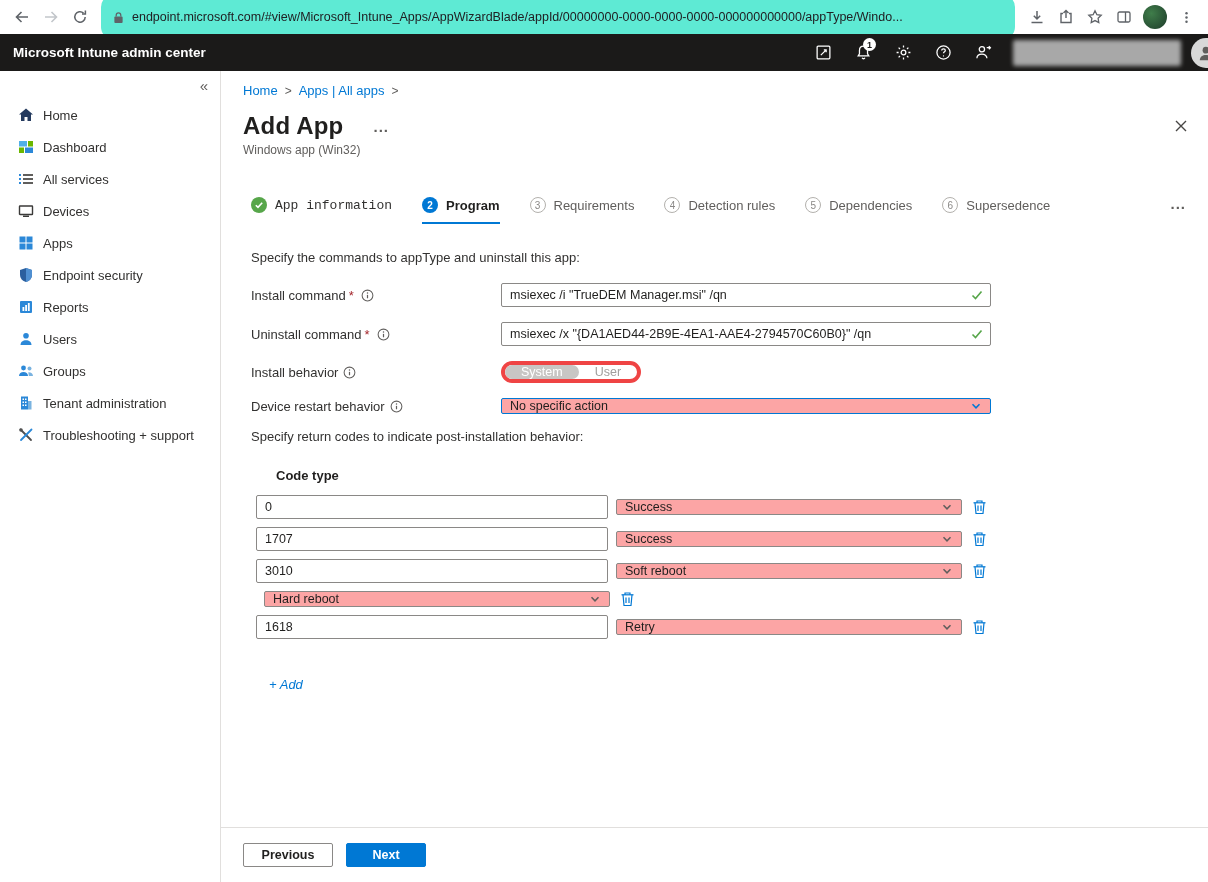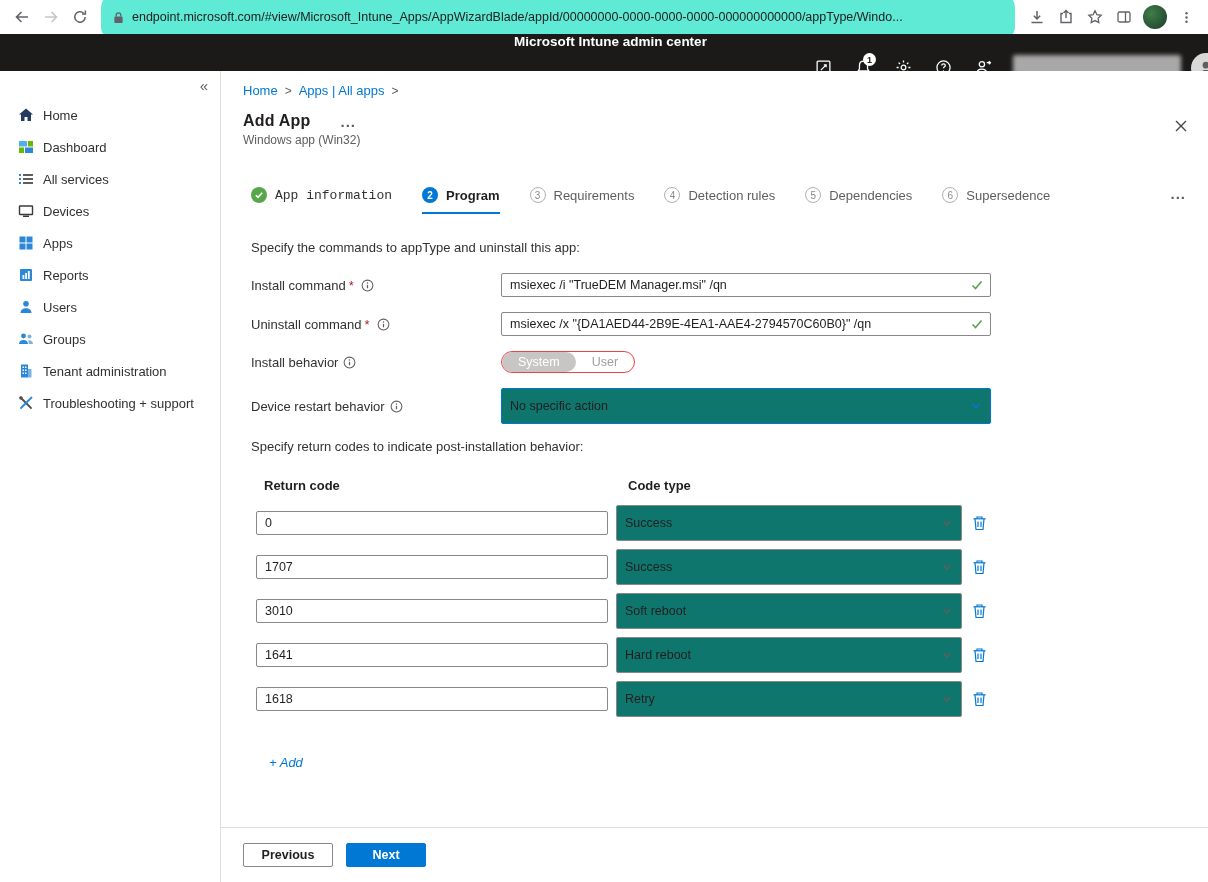--- a/index.html
+++ b/index.html
@@ -12,21 +12,21 @@
     color:#5f6368;flex:0 0 auto;border-radius:50%;cursor:pointer;}
   .b-icon.disabled{color:#c2c6ca;}
   .addr-bar{flex:1;height:24px;background:#5eead4;border-radius:12px;display:flex;align-items:center;
     padding:10px 12px;gap:8px;margin:0 6px;min-width:0;cursor:text;}
   .url{font-size:12.5px;color:#202124;white-space:nowrap;overflow:hidden;}
   .avatar-sm{width:24px;height:24px;border-radius:50%;flex:0 0 auto;cursor:pointer;
     background:radial-gradient(circle at 35% 35%,#3f7d4a,#1d3b2a);margin:0 4px;}
 
   
   .intune-header{position:absolute;top:34px;left:0;width:100%;height:37px;background:#1b1a19;
-    display:flex;align-items:center;padding-left:13px;box-sizing:border-box;color:#fff;flex-direction:column;}
+    display:flex;align-items:center;padding-left:13px;box-sizing:border-box;color:#fff;}
   .app-title{font-size:13.5px;font-weight:700;cursor:pointer;}
   .h-right{margin-left:auto;display:flex;align-items:center;}
   .h-icon{width:40px;height:37px;display:flex;align-items:center;justify-content:center;
     position:relative;color:#fff;cursor:pointer;flex:0 0 auto;}
   .badge{position:absolute;top:4px;right:7px;min-width:13px;height:13px;border-radius:7px;
     background:#fff;color:#1b1a19;font-size:9px;font-weight:700;display:flex;
     align-items:center;justify-content:center;padding:0 2px;box-sizing:border-box;}
   .redacted{width:168px;height:26px;background:#a8a8a8;filter:blur(2px);border-radius:2px;
     margin:0 10px;flex:0 0 auto;}
   .avatar-lg{width:30px;height:30px;border-radius:50%;background:#d8d8d8;display:flex;
@@ -42,21 +42,21 @@
     font-size:13px;color:#323130;cursor:pointer;}
   .nav-icon{width:16px;height:16px;display:flex;flex:0 0 auto;}
 
   
   .main{position:absolute;top:71px;left:221px;right:0;bottom:0;background:#fff;}
   .content{padding:12px 0 0 22px;}
   .breadcrumb{font-size:13px;color:#605e5c;}
   .breadcrumb .bc-link{color:#0078d4;text-decoration:none;cursor:pointer;}
   .bc-sep{margin:0 7px;color:#605e5c;font-size:12px;}
   .title-row{margin-top:14px;display:flex;align-items:center;}
-  .page-title{font-size:16px;font-weight:700;color:#201f1e;margin:0;letter-spacing:.2px;}
+  .page-title{font-size:24px;font-weight:700;color:#201f1e;margin:0;letter-spacing:.2px;}
   .title-more{margin-left:30px;color:#605e5c;font-size:15px;font-weight:700;letter-spacing:1px;cursor:pointer;}
   .close-btn{position:absolute;top:44px;right:16px;width:22px;height:22px;display:flex;
     align-items:center;justify-content:center;cursor:pointer;}
   .subtitle{margin-top:3px;font-size:12px;color:#605e5c;}
 
   
   .tabs{margin-top:40px;display:flex;align-items:flex-start;gap:30px;padding-left:8px;position:relative;}
   .step{display:flex;align-items:center;gap:8px;padding-bottom:9px;font-size:13px;color:#605e5c;cursor:pointer;}
   .step.complete .step-label{color:#323130;font-family:Liberation Mono, monospace;}
   .step.active{border-bottom:2px solid #0078d4;}
@@ -75,26 +75,26 @@
   .form{margin-top:18px;padding-left:8px;}
   .form-row{display:flex;align-items:center;margin-bottom:15px;}
   .f-label{width:250px;font-size:13px;color:#323130;display:flex;align-items:center;flex:0 0 auto;}
   .req{color:#a4262c;margin:0 2px 0 3px;}
   .info-icon{display:inline-flex;margin-left:5px;}
   .control{width:490px;position:relative;}
   .text-input{width:100%;height:24px;box-sizing:border-box;border:1px solid #8a8886;border-radius:2px;
     padding:0 26px 0 8px;font-size:12.5px;font-family:"Liberation Sans",sans-serif;color:#201f1e;background:#fff;}
   .valid-check{position:absolute;right:7px;top:5px;display:flex;}
 
-  .seg-control{display:inline-flex;border:1px solid #ef4444;border-radius:12px;height:22px;
+  .seg-control{display:inline-flex;border:4px solid #ef4444;border-radius:12px;height:22px;
     box-sizing:border-box;align-items:center;overflow:hidden;cursor:default;}
   .seg{padding:0 16px;font-size:12.5px;color:#a19f9d;height:100%;display:flex;align-items:center;}
   .seg.selected{background:#c8c6c4;color:#fff;border-radius:12px;}
 
-  .dropdown{height:36px;box-sizing:border-box;border:1px solid #8a8886;border-radius:2px;background:#0f766e;
+  .dropdown{height:16px;box-sizing:border-box;border:1px solid #8a8886;border-radius:2px;background:#fca5a5;
     display:flex;align-items:center;justify-content:space-between;padding:0 8px;
     font-size:12.5px;color:#201f1e;cursor:pointer;}
   .dropdown.focused{border:1.5px solid #0078d4;}
   .dd-chevron{color:#605e5c;display:flex;margin-left:8px;}
   .dropdown.focused .dd-chevron{color:#0078d4;}
 
   
   .rc-section{margin-top:24px;padding-left:13px;}
   .rc-headers{display:flex;font-size:13px;font-weight:700;color:#201f1e;}
   .rc-h1{width:352px;padding-left:8px;box-sizing:border-box;}
@@ -274,20 +274,29 @@
           <rect x="8.5" y="1.5" width="6" height="6" fill="#2b88d8"></rect>
           <rect x="1.5" y="8.5" width="6" height="6" fill="#2b88d8"></rect>
           <rect x="8.5" y="8.5" width="6" height="6" fill="#2b88d8"></rect>
         </svg>
       </span>
     <span class="nav-label">Apps</span>
   </div>
   <div class="nav-item">
     <span class="nav-icon">
         <svg width="16" height="16" viewBox="0 0 16 16">
+          <path d="M8 1 L14 3 V7.5 C14 11.5 11.5 14 8 15 C4.5 14 2 11.5 2 7.5 V3 Z" fill="#2b5f9e"></path>
+          <path d="M8 1 L14 3 V7.5 C14 11.5 11.5 14 8 15 Z" fill="#4f8fd1"></path>
+        </svg>
+      </span>
+    <span class="nav-label">Endpoint security</span>
+  </div>
+  <div class="nav-item">
+    <span class="nav-icon">
+        <svg width="16" height="16" viewBox="0 0 16 16">
           <rect x="2" y="2" width="12" height="12" rx="1" fill="#2b88d8"></rect>
           <rect x="4.5" y="8" width="1.8" height="4" fill="#fff"></rect>
           <rect x="7.2" y="6" width="1.8" height="6" fill="#fff"></rect>
           <rect x="9.9" y="4" width="1.8" height="8" fill="#fff"></rect>
         </svg>
       </span>
     <span class="nav-label">Reports</span>
   </div>
   <div class="nav-item">
     <span class="nav-icon">
@@ -465,21 +474,20 @@
               </span>
           </div>
         </div>
       </div>
     </div>
 
     <div class="section-text" style="margin-top:12px;">Specify return codes to indicate post-installation behavior:</div>
 
     <div class="rc-section">
       <div class="rc-headers">
-        <span class="rc-h1">Return code</span>
         <span class="rc-h2">Code type</span>
       </div>
       <div class="rc-rows">
         <div class="rc-row">
           <input class="text-input rc-code" value="0" style="">
           <div class="dropdown rc-type">
             <span>Success</span>
             <span class="dd-chevron">
                 <svg width="12" height="12" viewBox="0 0 12 12" fill="none" stroke="currentColor" stroke-width="1.5">
                   <path d="M2.5 4.2 L6 7.8 L9.5 4.2"></path>
@@ -527,21 +535,20 @@
           <span class="trash">
               <svg width="15" height="16" viewBox="0 0 15 16" fill="none" stroke="#0078d4" stroke-width="1.2">
                 <path d="M1.5 3.8 H13.5"></path>
                 <path d="M5 3.8 V2 H10 V3.8"></path>
                 <path d="M3 3.8 L4 14.5 H11 L12 3.8"></path>
                 <path d="M6 6.5 V12 M9 6.5 V12"></path>
               </svg>
             </span>
         </div>
         <div class="rc-row">
-          <input class="text-input rc-code" value="1641" style="">
           <div class="dropdown rc-type">
             <span>Hard reboot</span>
             <span class="dd-chevron">
                 <svg width="12" height="12" viewBox="0 0 12 12" fill="none" stroke="currentColor" stroke-width="1.5">
                   <path d="M2.5 4.2 L6 7.8 L9.5 4.2"></path>
                 </svg>
               </span>
           </div>
           <span class="trash">
               <svg width="15" height="16" viewBox="0 0 15 16" fill="none" stroke="#0078d4" stroke-width="1.2">

